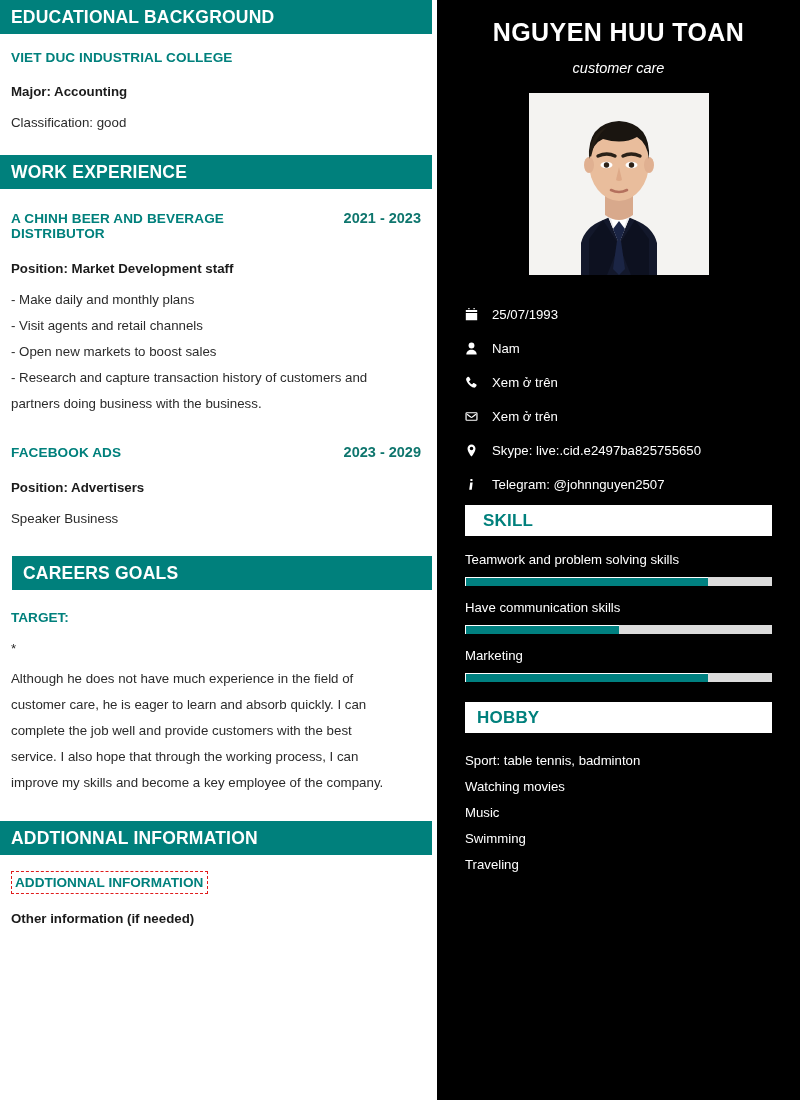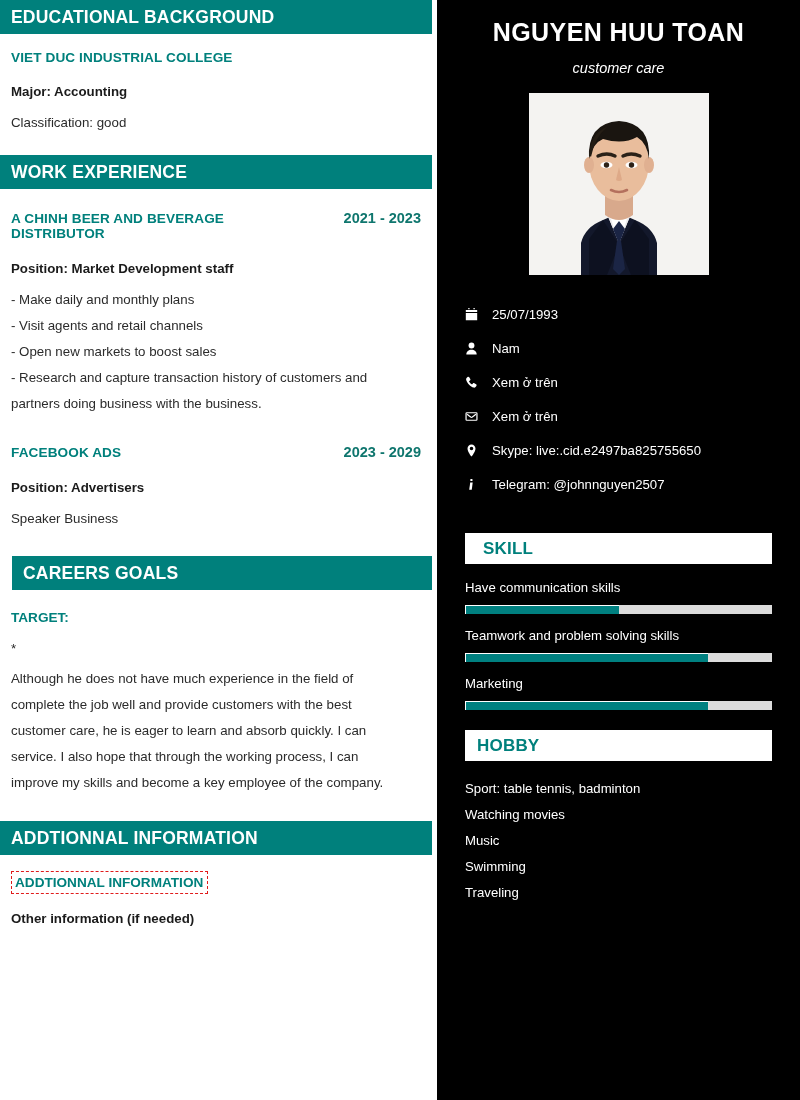--- a/index.html
+++ b/index.html
@@ -224,22 +224,22 @@
     </div>
 
     <div class="section-bar" style="margin-top:30px;margin-left:12px;">
       <span class="section-title">CAREERS GOALS</span>
     </div>
     <div class="section-body" style="padding-top:20px;">
       <div class="target-label">TARGET:</div>
       <div class="star" style="margin-top:16px;">*</div>
       <div class="para" style="margin-top:10px;">
         <div>Although he does not have much experience in the field of</div>
+        <div>customer care, he is eager to learn and absorb quickly. I can</div>
         <div>complete the job well and provide customers with the best</div>
-        <div>customer care, he is eager to learn and absorb quickly. I can</div>
         <div>service. I also hope that through the working process, I can</div>
         <div>improve my skills and become a key employee of the company.</div>
       </div>
     </div>
 
     <div class="section-bar" style="margin-top:25px;">
       <span class="section-title">ADDTIONNAL INFORMATION</span>
     </div>
     <div class="section-body" style="padding-top:16px;">
       <div class="highlight-box">ADDTIONNAL INFORMATION</div>
@@ -346,34 +346,34 @@
         <span class="ic">
           <svg width="13" height="13" viewBox="0 0 16 16" fill="#ffffff">
               <rect x="6.6" y="1.2" width="2.6" height="2.6" rx="0.4"></rect>
               <path d="M6.4 5.6h3.1l-1.2 8.9H5.2z"></path>
             </svg>
         </span>
         <span class="txt">Telegram:  @johnnguyen2507</span>
       </div>
     </div>
 
-    <div class="white-bar" style="margin-top:32px;padding-left:18px;">
+    <div class="white-bar" style="margin-top:4px;padding-left:18px;">
       <span class="wb-title">SKILL</span>
     </div>
     <div class="skill-list">
+      <div class="skill-item">
+        <div class="skill-label">Teamwork and problem solving skills</div>
+        <div class="skill-track">
+          <div class="skill-fill" style="width:79%"></div>
+        </div>
+      </div>
       <div class="skill-item">
         <div class="skill-label">Have communication skills</div>
         <div class="skill-track">
           <div class="skill-fill" style="width:50%"></div>
-        </div>
-      </div>
-      <div class="skill-item">
-        <div class="skill-label">Teamwork and problem solving skills</div>
-        <div class="skill-track">
-          <div class="skill-fill" style="width:79%"></div>
         </div>
       </div>
       <div class="skill-item">
         <div class="skill-label">Marketing</div>
         <div class="skill-track">
           <div class="skill-fill" style="width:79%"></div>
         </div>
       </div>
     </div>
 

